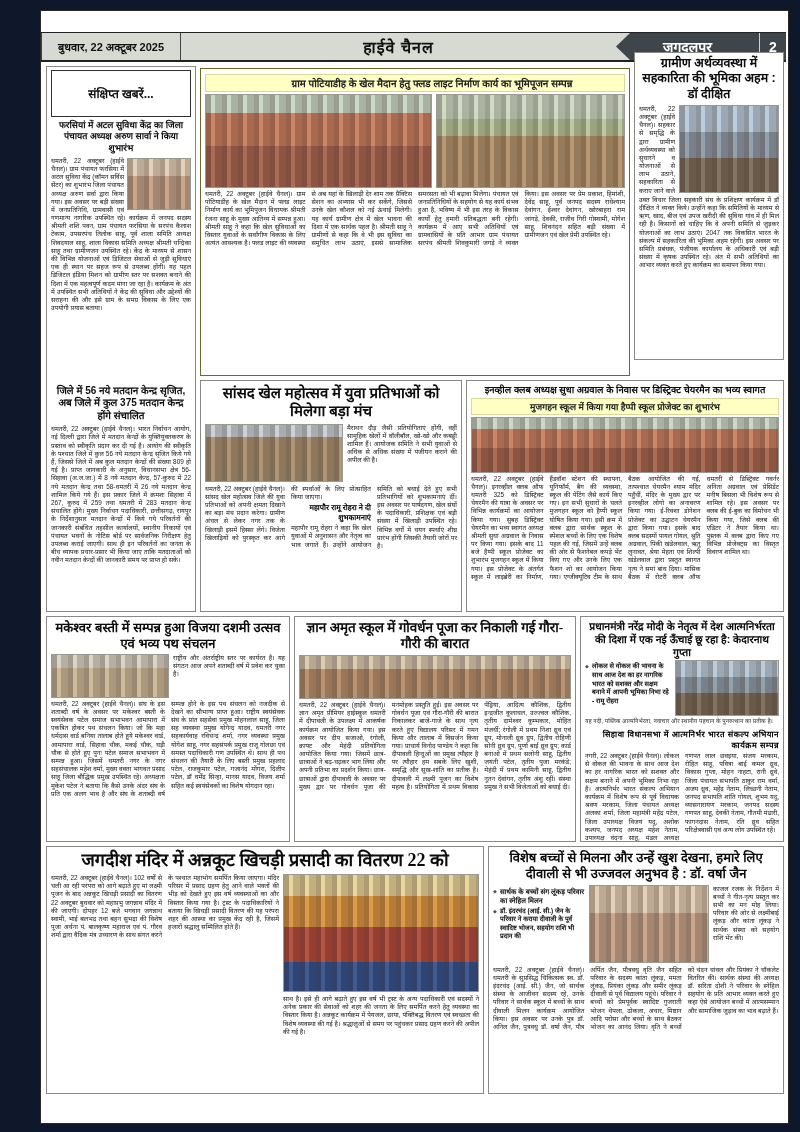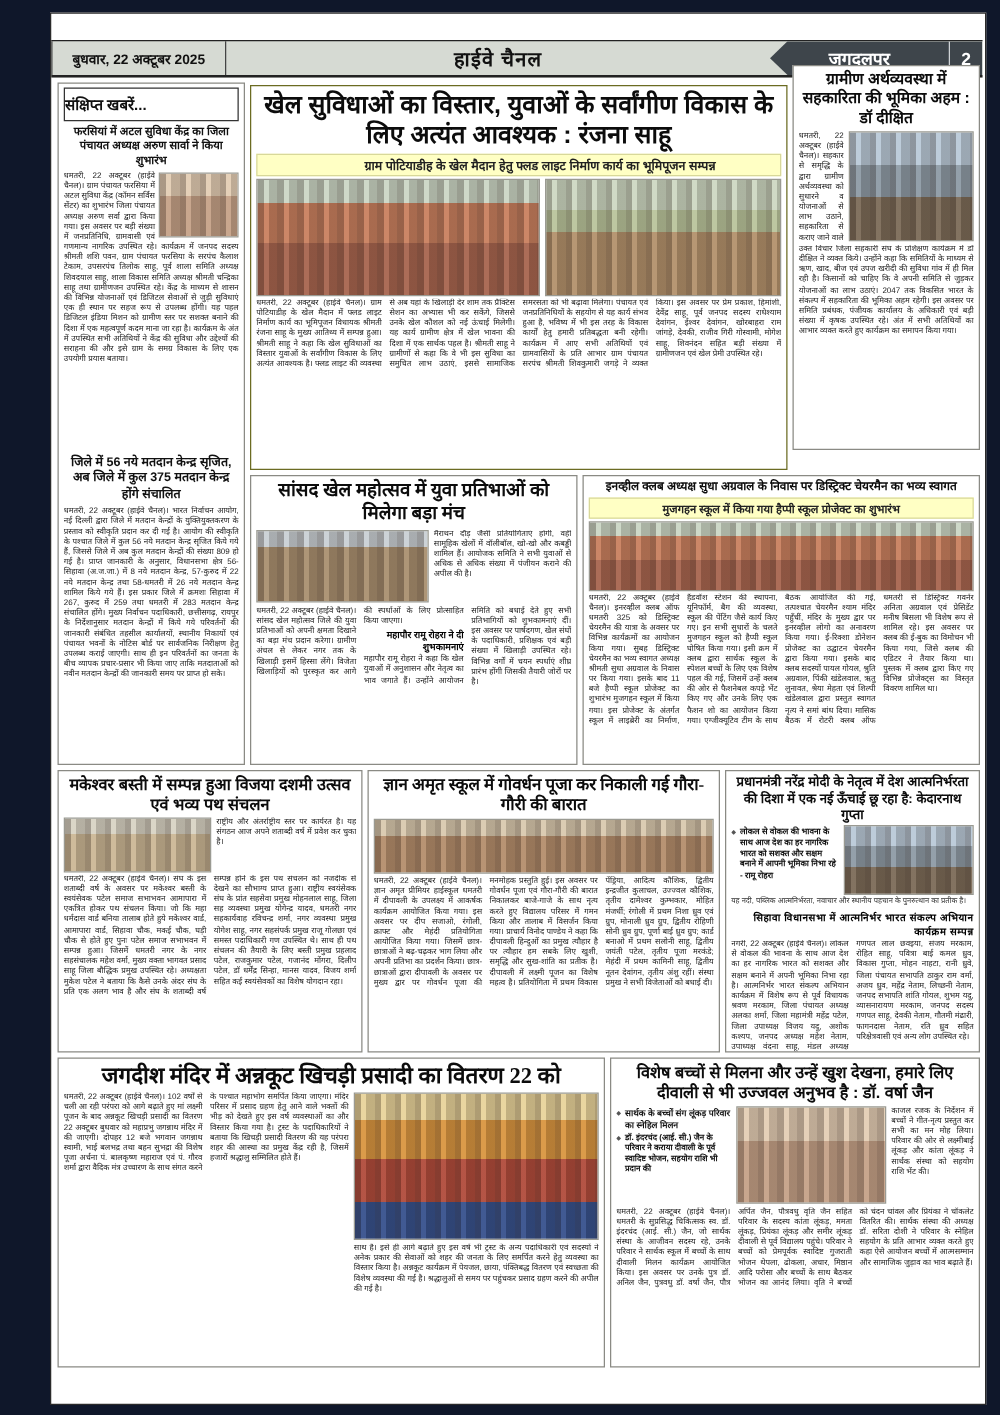--- a/index.html
+++ b/index.html
@@ -35,21 +35,21 @@
   .ph-crowd{background:linear-gradient(180deg,#c9cfd4 0 22%,#a98f6f 22% 100%);}
   .ph-sari{background:linear-gradient(180deg,#cbd6c5 0 20%,#c97f5e 20% 55%,#a7644e 55% 100%);}
   .ph-meet{background:linear-gradient(180deg,#b9c9d8 0 30%,#8d9aa5 30% 60%,#7b6a57 60% 100%);}
   .ph-indoor{background:linear-gradient(180deg,#e3cdb4 0 35%,#c5a187 35% 100%);}
   .ph-march{background:linear-gradient(180deg,#d8d3c4 0 30%,#cbb795 30% 100%);}
   .ph-temple{background:linear-gradient(180deg,#e8d39a 0 18%,#d9953f 18% 45%,#b04a3a 45% 75%,#35508c 75% 100%);}
   .ph-school{background:linear-gradient(180deg,#d9c9ae 0 30%,#b48d6b 30% 100%);}
   .row{display:flex;gap:4px;}
   .lede-item{font-weight:bold;font-size:7px;line-height:1.3;margin:2px 0;position:relative;padding-left:7px;color:#101010;}
   .lede-item::before{content:"◆";position:absolute;left:0;top:1px;font-size:5px;color:#555;}
-  .briefs-title{border:1.2px solid #333;font-weight:bold;font-size:12px;padding:4px 0;margin-bottom:3px;}
+  .briefs-title{border:1.2px solid #333;font-weight:bold;text-align:center;font-size:12px;padding:14px 0;margin-bottom:3px;}
   .b-head{font-weight:bold;text-align:center;font-size:9px;line-height:1.25;margin:3px 0;}
   .float-ph{float:right;margin:1px 0 2px 3px;}
 </style>
 </head>
 <body>
 
 <div class="page">
   <div class="frame"></div>
 
   <div class="mast">
@@ -66,21 +66,20 @@
     <div class="b-head">फरसियां में अटल सुविधा केंद्र का जिला पंचायत अध्यक्ष अरुण सार्वा ने किया शुभारंभ</div>
     <div class="body-txt" style="height:225px;overflow:hidden;">
       <span class="ph ph-indoor float-ph" style="display:block;width:64px;height:52px;"></span>
       <span>धमतरी, 22 अक्टूबर (हाईवे चैनल)। ग्राम पंचायत फरसिया में अटल सुविधा केंद्र (कॉमन सर्विस सेंटर) का शुभारंभ जिला पंचायत अध्यक्ष अरुण सर्वा द्वारा किया गया। इस अवसर पर बड़ी संख्या में जनप्रतिनिधि, ग्रामवासी एवं गणमान्य नागरिक उपस्थित रहे। कार्यक्रम में जनपद सदस्य श्रीमती शशि पवन, ग्राम पंचायत फरसिया के सरपंच कैलाश टेकाम, उपसरपंच तिलोक साहू, पूर्व शाला समिति अध्यक्ष शिवदयाल साहू, शाला विकास समिति अध्यक्ष श्रीमती चन्द्रिका साहू तथा ग्रामीणजन उपस्थित रहे। केंद्र के माध्यम से शासन की विभिन्न योजनाओं एवं डिजिटल सेवाओं से जुड़ी सुविधाएं एक ही स्थान पर सहज रूप से उपलब्ध होंगी। यह पहल डिजिटल इंडिया मिशन को ग्रामीण स्तर पर सशक्त बनाने की दिशा में एक महत्वपूर्ण कदम माना जा रहा है। कार्यक्रम के अंत में उपस्थित सभी अतिथियों ने केंद्र की सुविधा और उद्देश्यों की सराहना की और इसे ग्राम के समग्र विकास के लिए एक उपयोगी प्रयास बताया।</span>
     </div>
     <div class="b-head" style="font-size:10px;">जिले में 56 नये मतदान केन्द्र सृजित, अब जिले में कुल 375 मतदान केन्द्र होंगे संचालित</div>
     <div class="body-txt" style="height:215px;overflow:hidden;">धमतरी, 22 अक्टूबर (हाईवे चैनल)। भारत निर्वाचन आयोग, नई दिल्ली द्वारा जिले में मतदान केन्द्रों के युक्तियुक्तकरण के प्रस्ताव को स्वीकृति प्रदान कर दी गई है। आयोग की स्वीकृति के पश्चात जिले में कुल 56 नये मतदान केन्द्र सृजित किये गये हैं, जिससे जिले में अब कुल मतदान केन्द्रों की संख्या 809 हो गई है। प्राप्त जानकारी के अनुसार, विधानसभा क्षेत्र 56-सिहावा (अ.ज.जा.) में 8 नये मतदान केन्द्र, 57-कुरुद में 22 नये मतदान केन्द्र तथा 58-धमतरी में 26 नये मतदान केन्द्र शामिल किये गये हैं। इस प्रकार जिले में क्रमशः सिहावा में 267, कुरुद में 259 तथा धमतरी में 283 मतदान केन्द्र संचालित होंगे। मुख्य निर्वाचन पदाधिकारी, छत्तीसगढ़, रायपुर के निर्देशानुसार मतदान केन्द्रों में किये गये परिवर्तनों की जानकारी संबंधित तहसील कार्यालयों, स्थानीय निकायों एवं पंचायत भवनों के नोटिस बोर्ड पर सार्वजनिक निरीक्षण हेतु उपलब्ध कराई जाएगी। साथ ही इन परिवर्तनों का जनता के बीच व्यापक प्रचार-प्रसार भी किया जाए ताकि मतदाताओं को नवीन मतदान केन्द्रों की जानकारी समय पर प्राप्त हो सके।</div>
   </div>
 
   <div class="box" style="left:200px;top:68px;width:430px;height:308px;border-color:#6b6b22;">
-    <div class="hl" style="font-size:20px;">खेल सुविधाओं का विस्तार, युवाओं के सर्वांगीण विकास के लिए अत्यंत आवश्यक : रंजना साहू</div>
     <div class="sub" style="font-size:10px;padding-left:36px;">ग्राम पोटियाडीह के खेल मैदान हेतु फ्लड लाइट निर्माण कार्य का भूमिपूजन सम्पन्न</div>
     <div class="row" style="height:94px;margin:2px 0;">
       <div class="ph ph-sari" style="flex:1.2;height:100%;"></div>
       <div class="ph ph-field" style="flex:1;height:100%;"></div>
     </div>
     <div class="body-txt cols4" style="height:140px;overflow:hidden;">धमतरी, 22 अक्टूबर (हाईवे चैनल)। ग्राम पोटियाडीह के खेल मैदान में फ्लड लाइट निर्माण कार्य का भूमिपूजन विधायक श्रीमती रंजना साहू के मुख्य आतिथ्य में सम्पन्न हुआ। श्रीमती साहू ने कहा कि खेल सुविधाओं का विस्तार युवाओं के सर्वांगीण विकास के लिए अत्यंत आवश्यक है। फ्लड लाइट की व्यवस्था से अब यहां के खिलाड़ी देर शाम तक प्रैक्टिस सेशन का अभ्यास भी कर सकेंगे, जिससे उनके खेल कौशल को नई ऊंचाई मिलेगी। यह कार्य ग्रामीण क्षेत्र में खेल भावना की दिशा में एक सार्थक पहल है। श्रीमती साहू ने ग्रामीणों से कहा कि वे भी इस सुविधा का समुचित लाभ उठाएं, इससे सामाजिक समरसता को भी बढ़ावा मिलेगा। पंचायत एवं जनप्रतिनिधियों के सहयोग से यह कार्य संभव हुआ है, भविष्य में भी इस तरह के विकास कार्यों हेतु हमारी प्रतिबद्धता बनी रहेगी। कार्यक्रम में आए सभी अतिथियों एवं ग्रामवासियों के प्रति आभार ग्राम पंचायत सरपंच श्रीमती शिवकुमारी जगड़े ने व्यक्त किया। इस अवसर पर प्रेम प्रकाश, हिमांशी, देवेंद्र साहू, पूर्व जनपद सदस्य राधेश्याम देवांगन, ईश्वर देवांगन, खोरबाहरा राम जांगड़े, देवकी, राजीव गिरी गोस्वामी, मोगेश साहू, शिवनंदन सहित बड़ी संख्या में ग्रामीणजन एवं खेल प्रेमी उपस्थित रहे।</div>
   </div>
 
   <div class="box" style="left:634px;top:52px;width:150px;height:308px;">
     <div class="hl" style="font-size:12.5px;">ग्रामीण अर्थव्यवस्था में सहकारिता की भूमिका अहम : डॉ दीक्षित</div>

